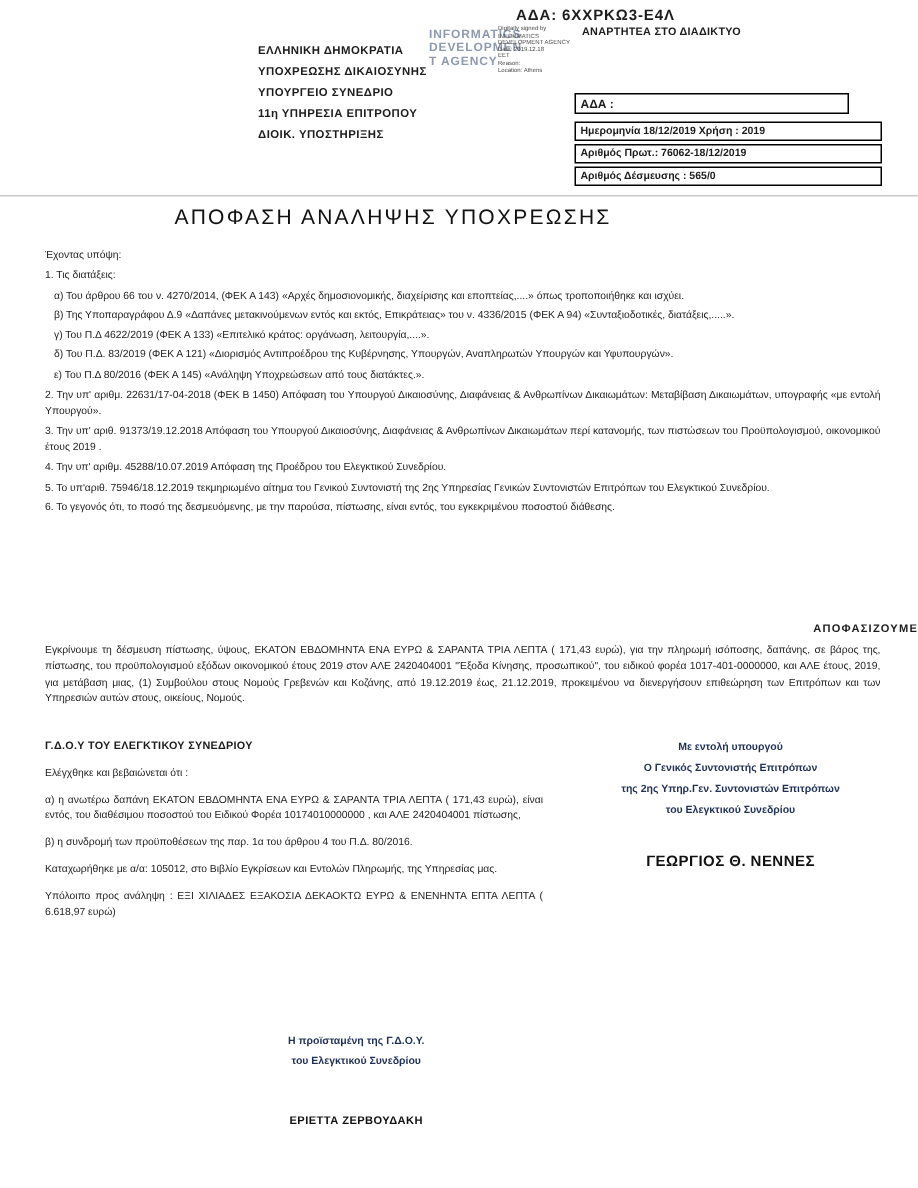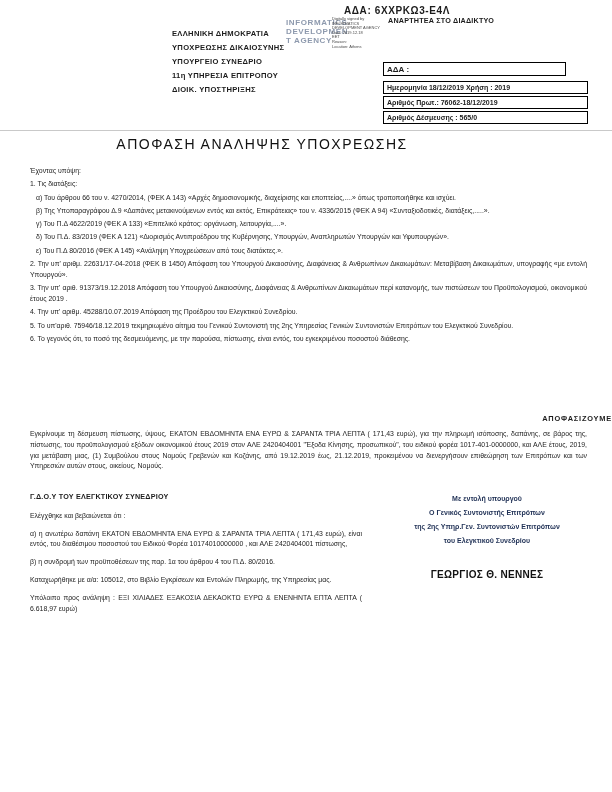--- a/index.html
+++ b/index.html
@@ -124,14 +124,19 @@
     </div>
     <div class="col-right">
       <div class="order-line">Με εντολή υπουργού</div>
       <div class="sig-title">Ο Γενικός Συντονιστής Επιτρόπων</div>
       <div class="sig-title">της 2ης Υπηρ.Γεν. Συντονιστών Επιτρόπων</div>
       <div class="sig-title">του Ελεγκτικού Συνεδρίου</div>
       <div class="sig-name">ΓΕΩΡΓΙΟΣ Θ. ΝΕΝΝΕΣ</div>
     </div>
   </div>
 
+  <div class="bottom-sig">
+    <div class="sig-title">Η προϊσταμένη της Γ.Δ.Ο.Υ.</div>
+    <div class="sig-title">του Ελεγκτικού Συνεδρίου</div>
+    <div class="sig-name">ΕΡΙΕΤΤΑ ΖΕΡΒΟΥΔΑΚΗ</div>
+  </div>
 
 </div>
 
 </body></html>

